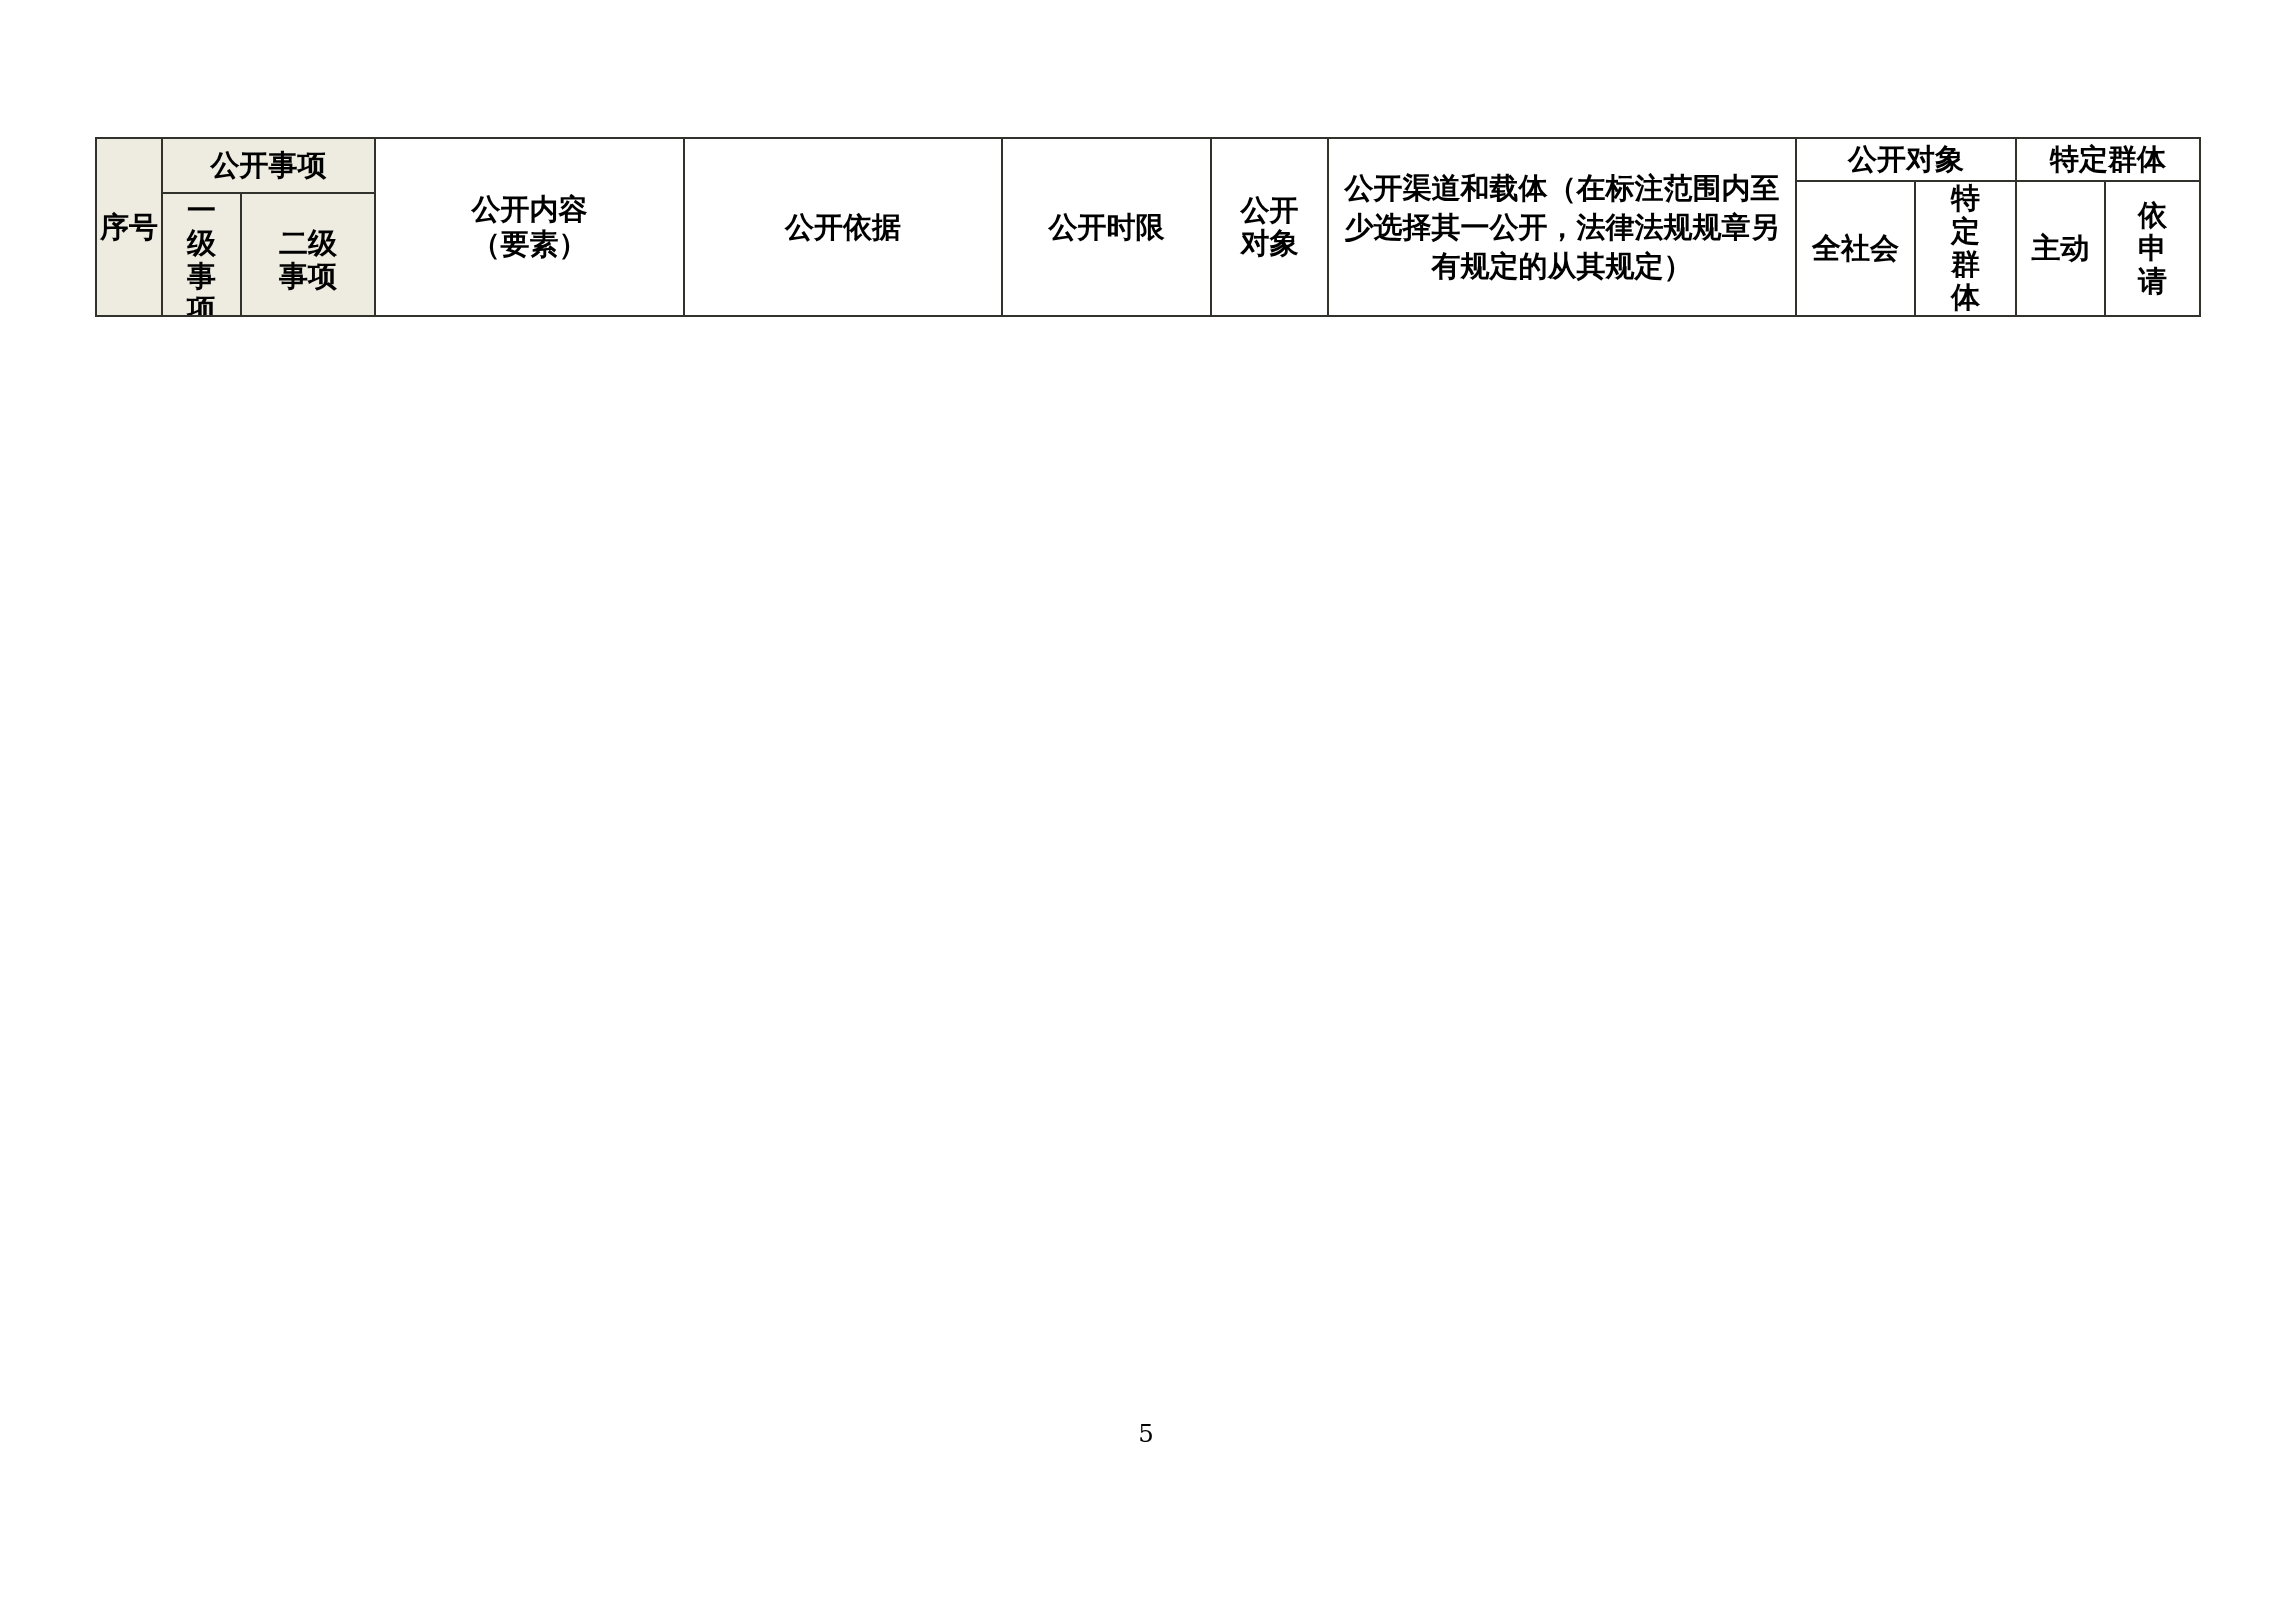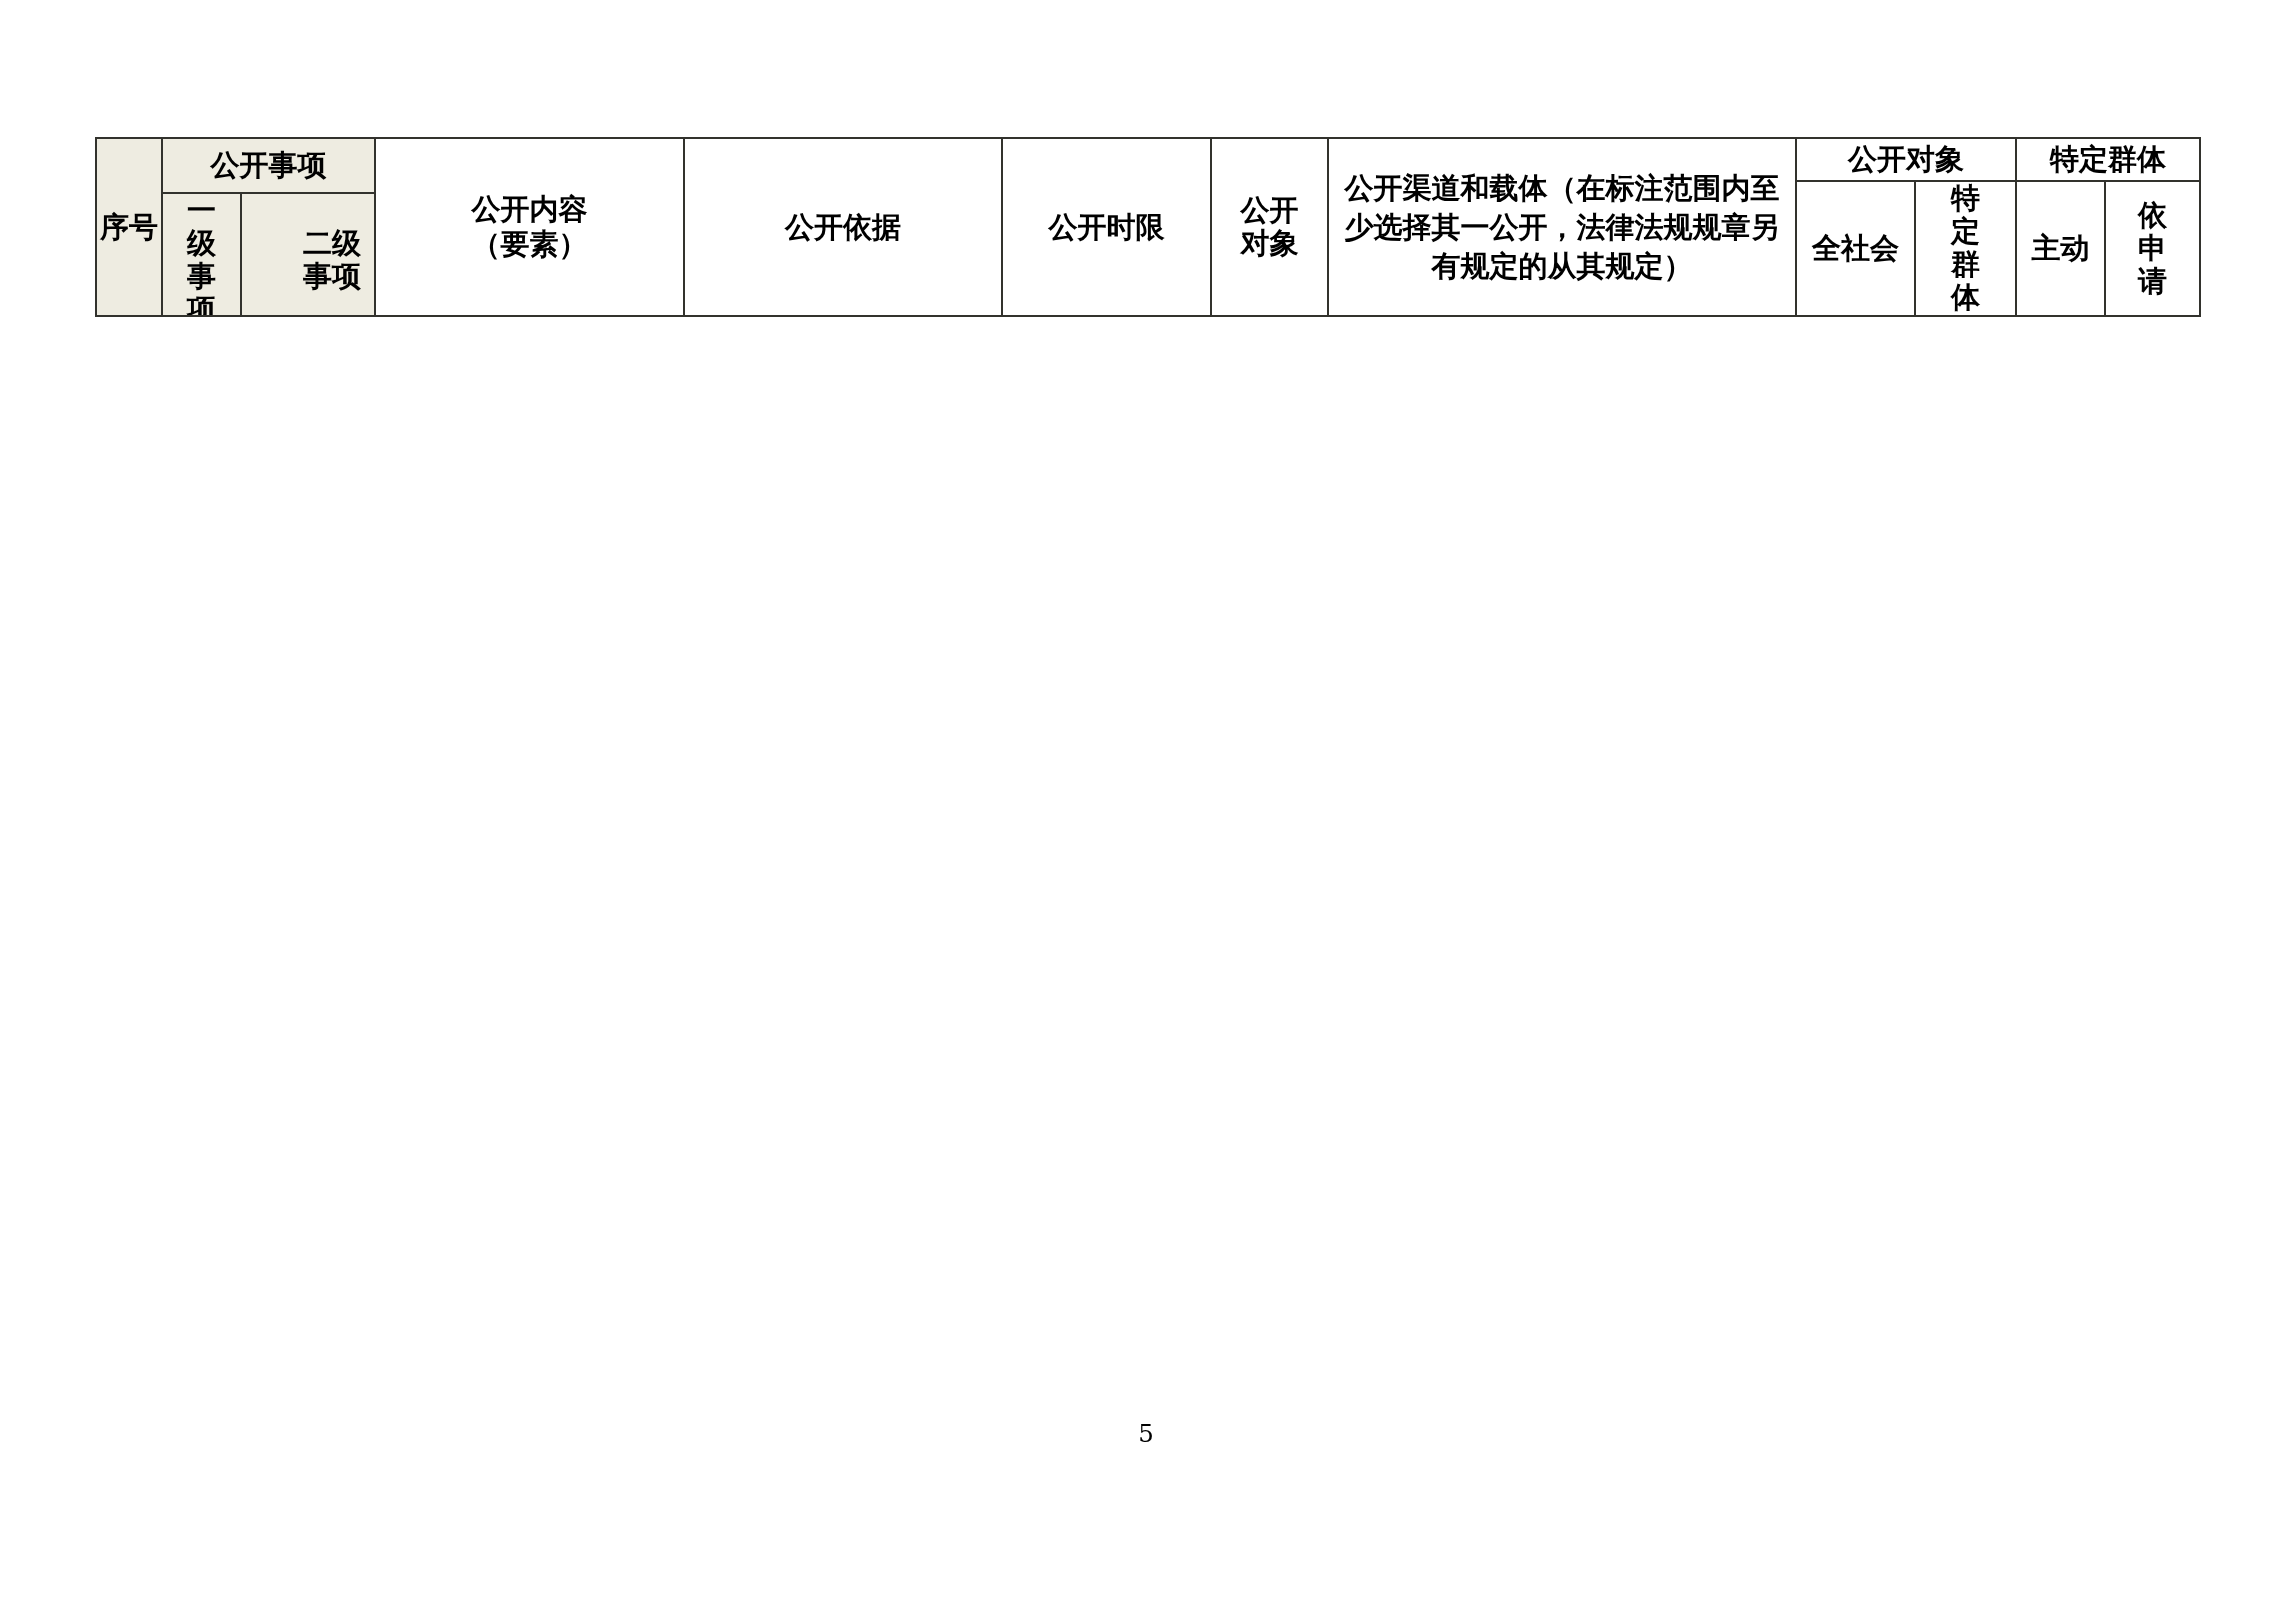--- a/index.html
+++ b/index.html
@@ -25,21 +25,21 @@
   .shade{background:#eeece1;}
   .prewrap{white-space:pre-line;border-radius:30px;}
   .hdr-narrow{display:inline-block;width:57px;line-height:33px;}
   .hdr-med{display:inline-block;width:84px;line-height:33px;}
   .hdr-channel{line-height:39px;padding:0 3px;}
   
   .evt-th{padding:0;position:relative;}
   .evt-grid{position:absolute;inset:0;display:grid;grid-template-columns:79px 1fr;grid-template-rows:55px 1fr;}
   .evt-top{grid-column:1/3;border-bottom:2px solid #32322d;display:flex;align-items:center;justify-content:center;}
   .evt-bl{border-right:2px solid #32322d;display:flex;align-items:center;justify-content:center;text-align:center;}
-  .evt-br{display:flex;align-items:center;justify-content:flex-end;text-align:center;}
+  .evt-br{display:flex;align-items:center;justify-content:center;text-align:center;}
   .page-num{
     position:absolute;left:95px;top:1419px;width:2102px;
     text-align:center;font-size:24.5px;
   }
 </style>
 </head>
 <body>
 
 <table class="doc-table">
   <colgroup>

